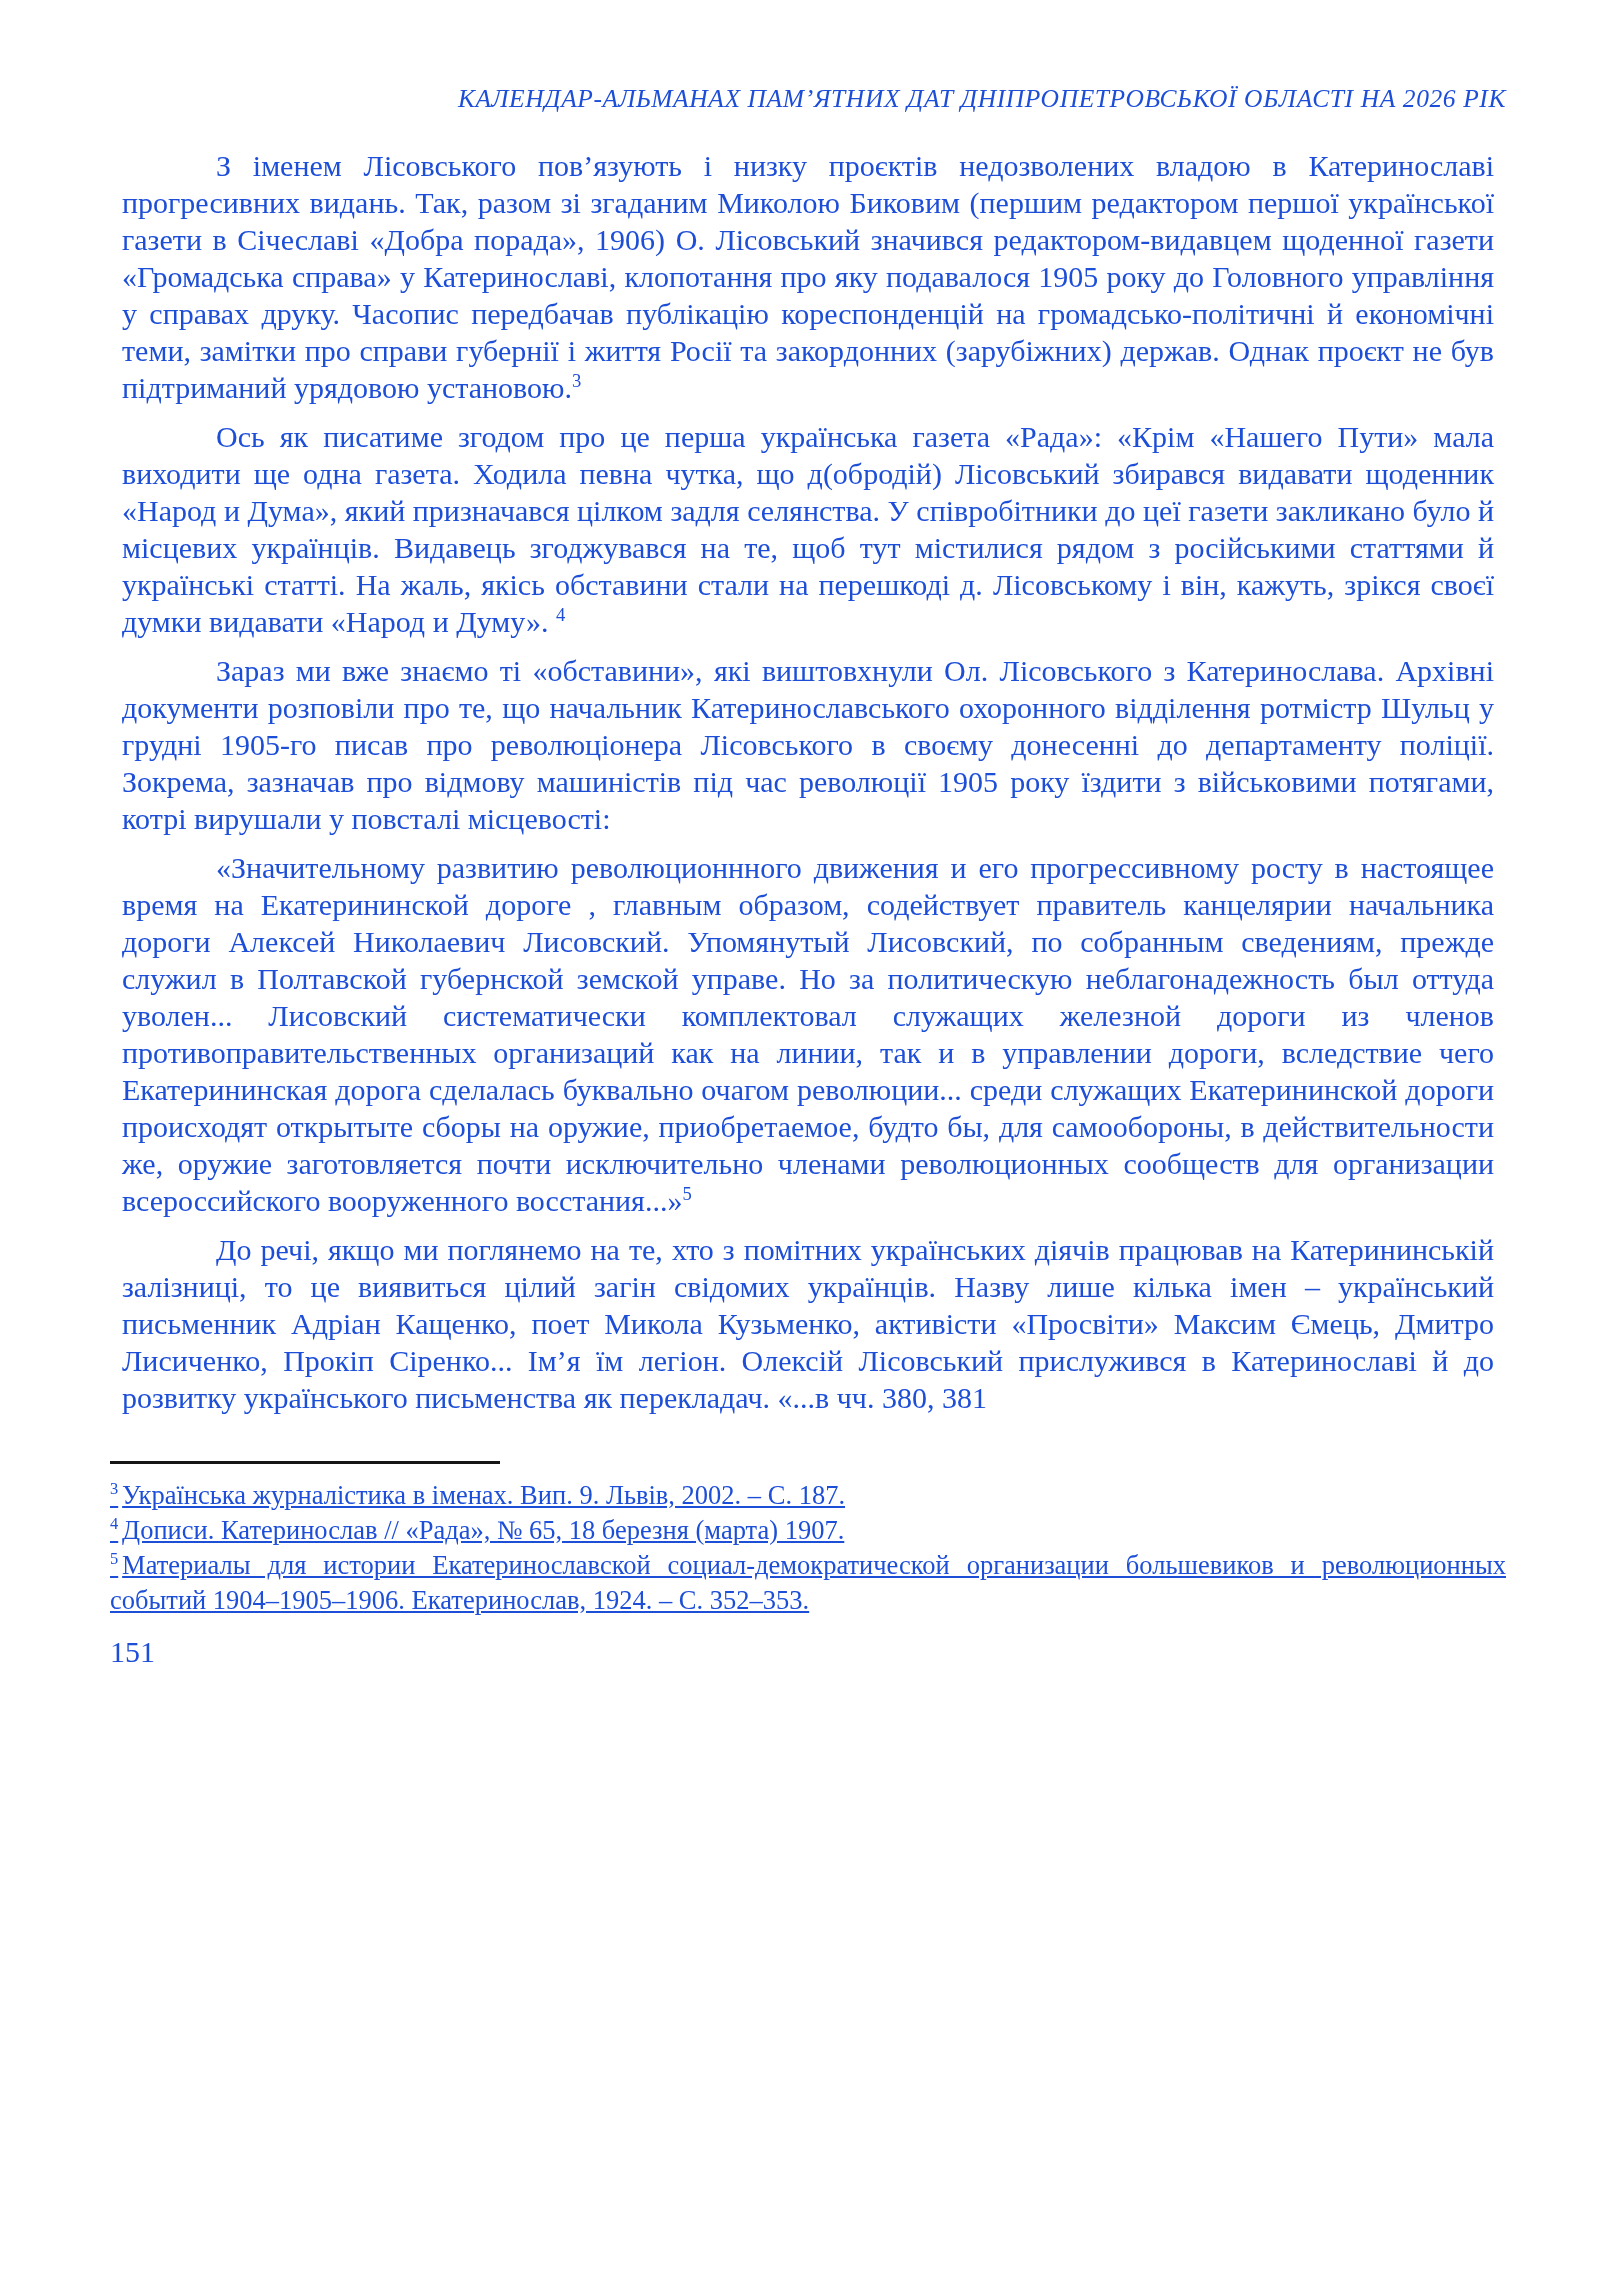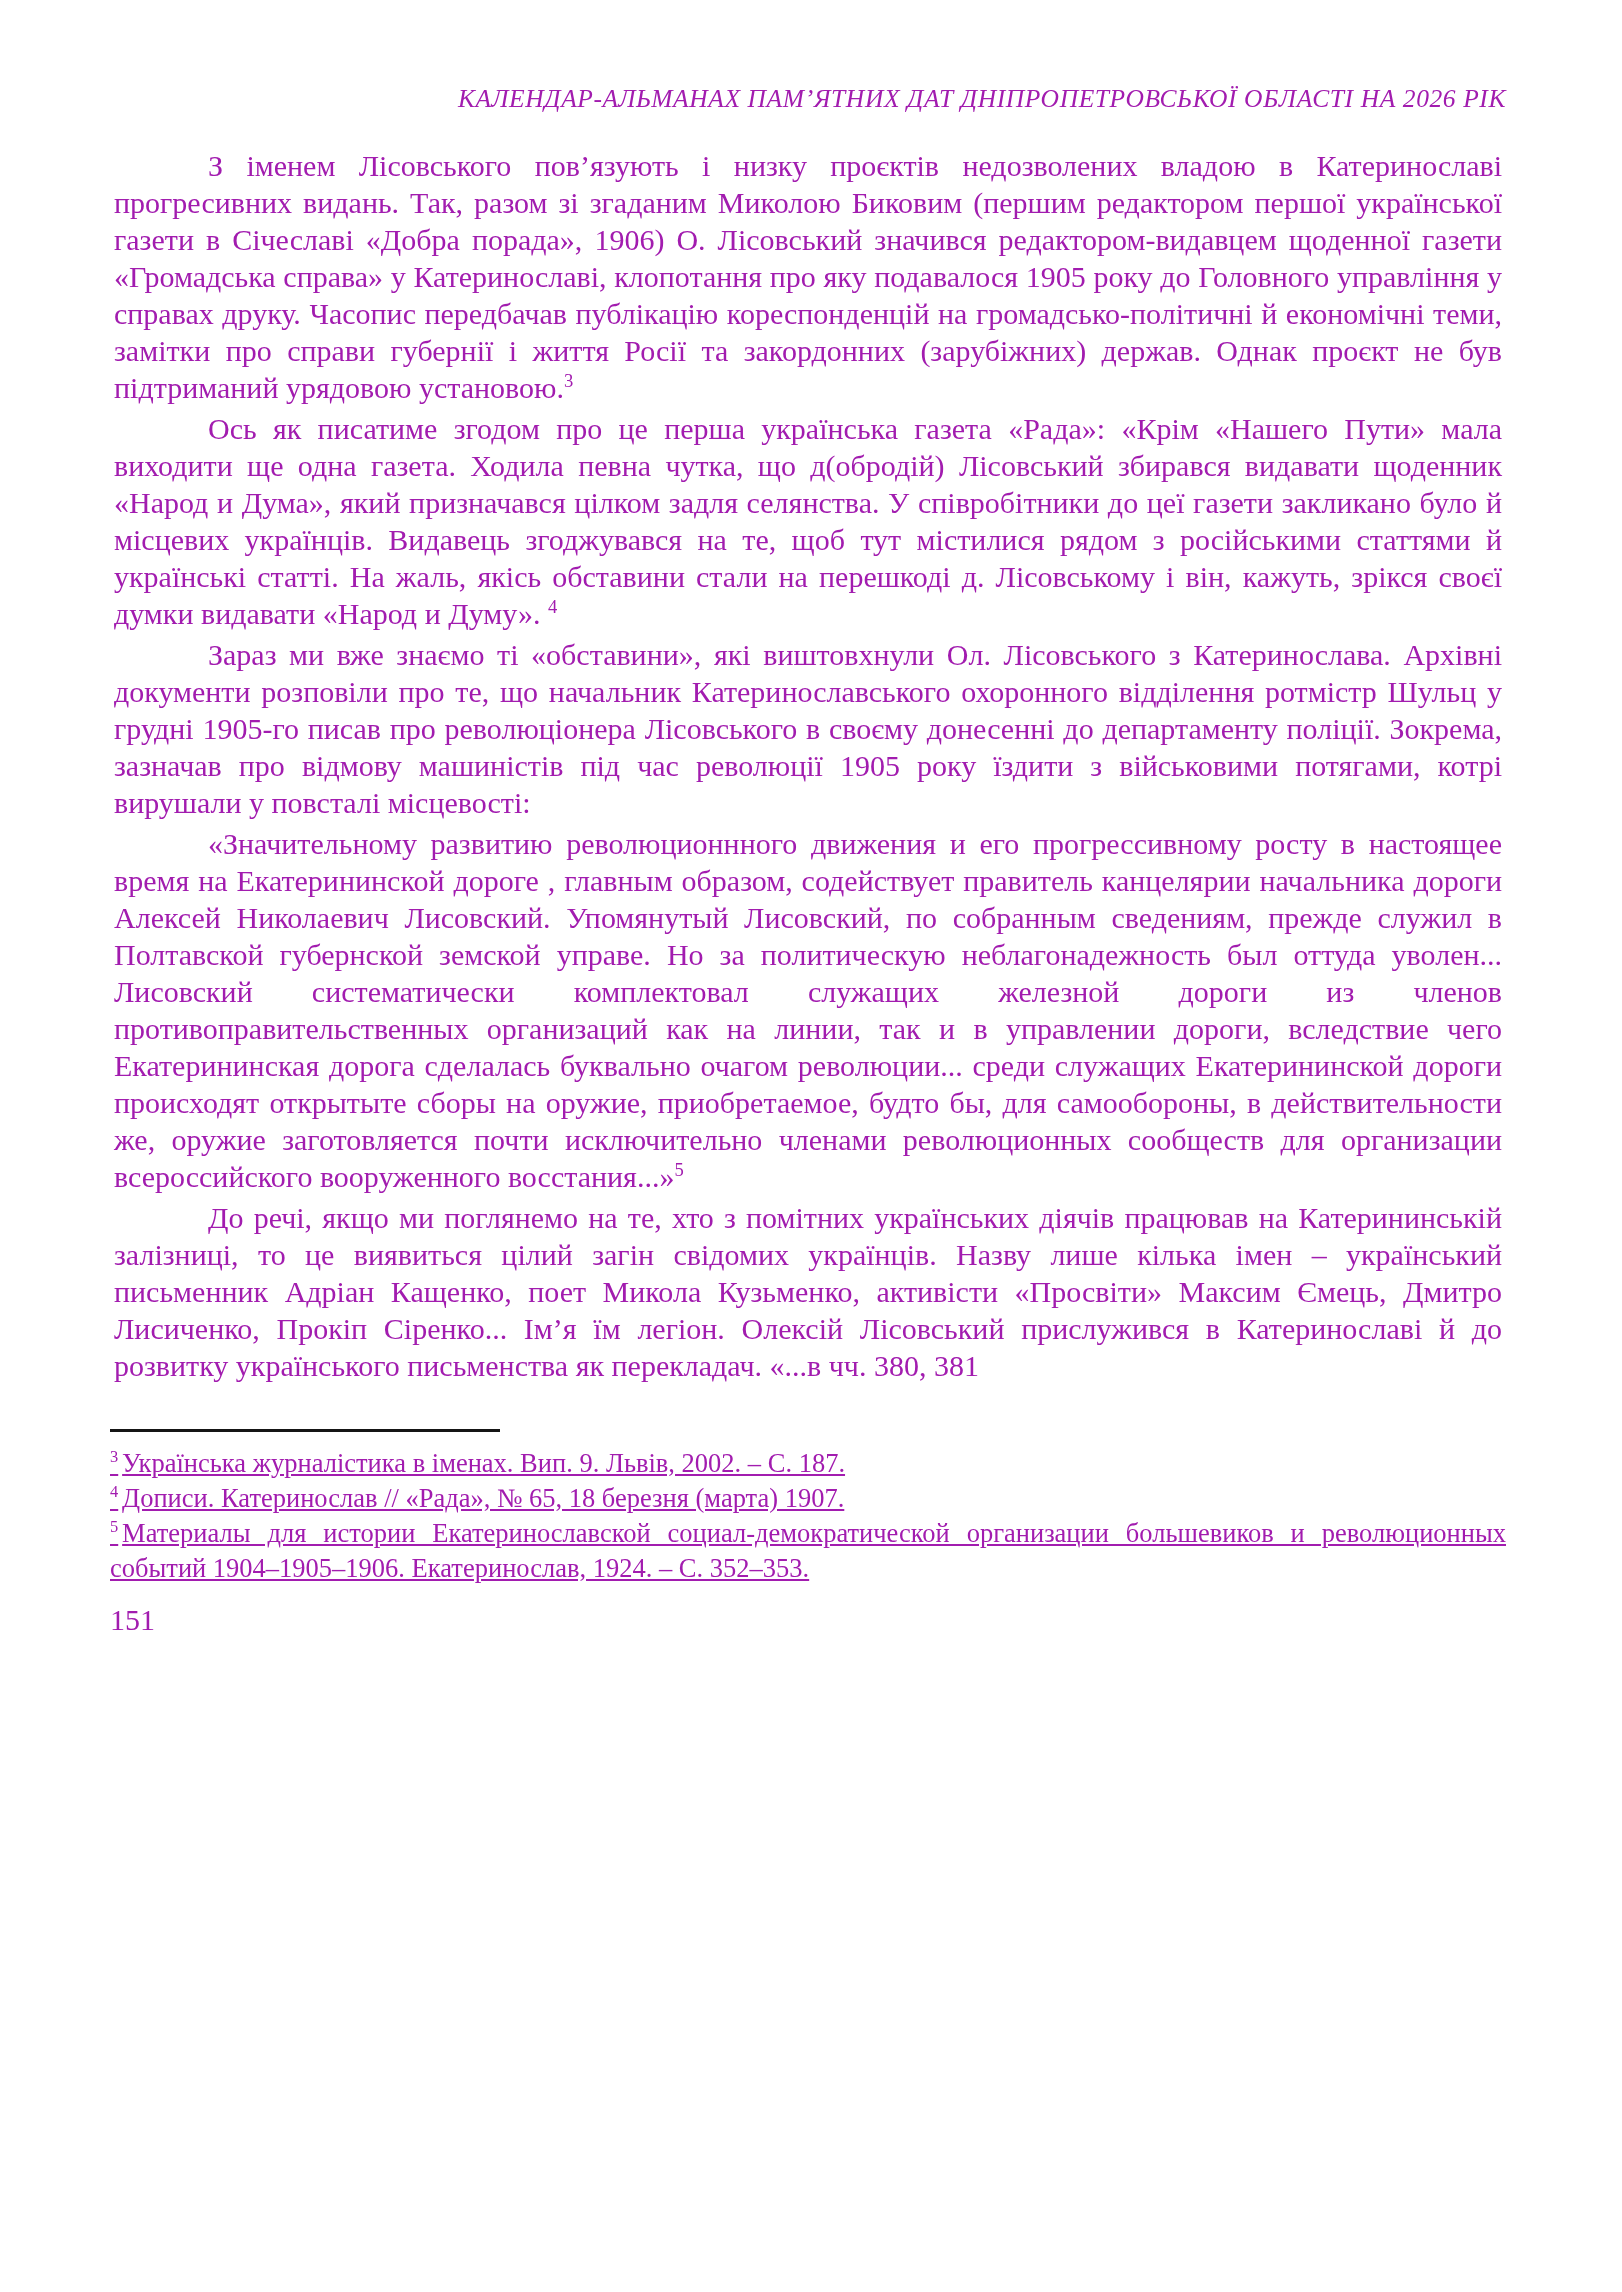--- a/index.html
+++ b/index.html
@@ -1,36 +1,36 @@
 <!DOCTYPE html>
 <html lang="uk"><head>
 <meta charset="utf-8">
 <style>
   html,body{margin:0;padding:0;background:#ffffff;}
   .page{
     position:relative;
     width:1622px;height:2293px;
     margin:0 auto;
     background:#ffffff;
-    color:#a21caf;
+    color:#1d4ed8;
     font-family:"Liberation Serif","DejaVu Serif",serif;
     box-sizing:border-box;
     padding:84px 116px 0 110px;
     overflow:hidden;
   }
   .running-header{
     text-align:right;
     font-style:italic;
     font-size:25.5px;
     letter-spacing:0.6px;
     white-space:nowrap;
     margin:0 0 33px 0;
   }
   .body-text p.para{
-    margin:4px;
+    margin:12px;
     text-align:justify;
     text-indent:94px;
     font-size:30px;
     line-height:37px;
   }
   .it{}
   sup.fnref{
     font-size:0.62em;
     vertical-align:super;
     line-height:0;

